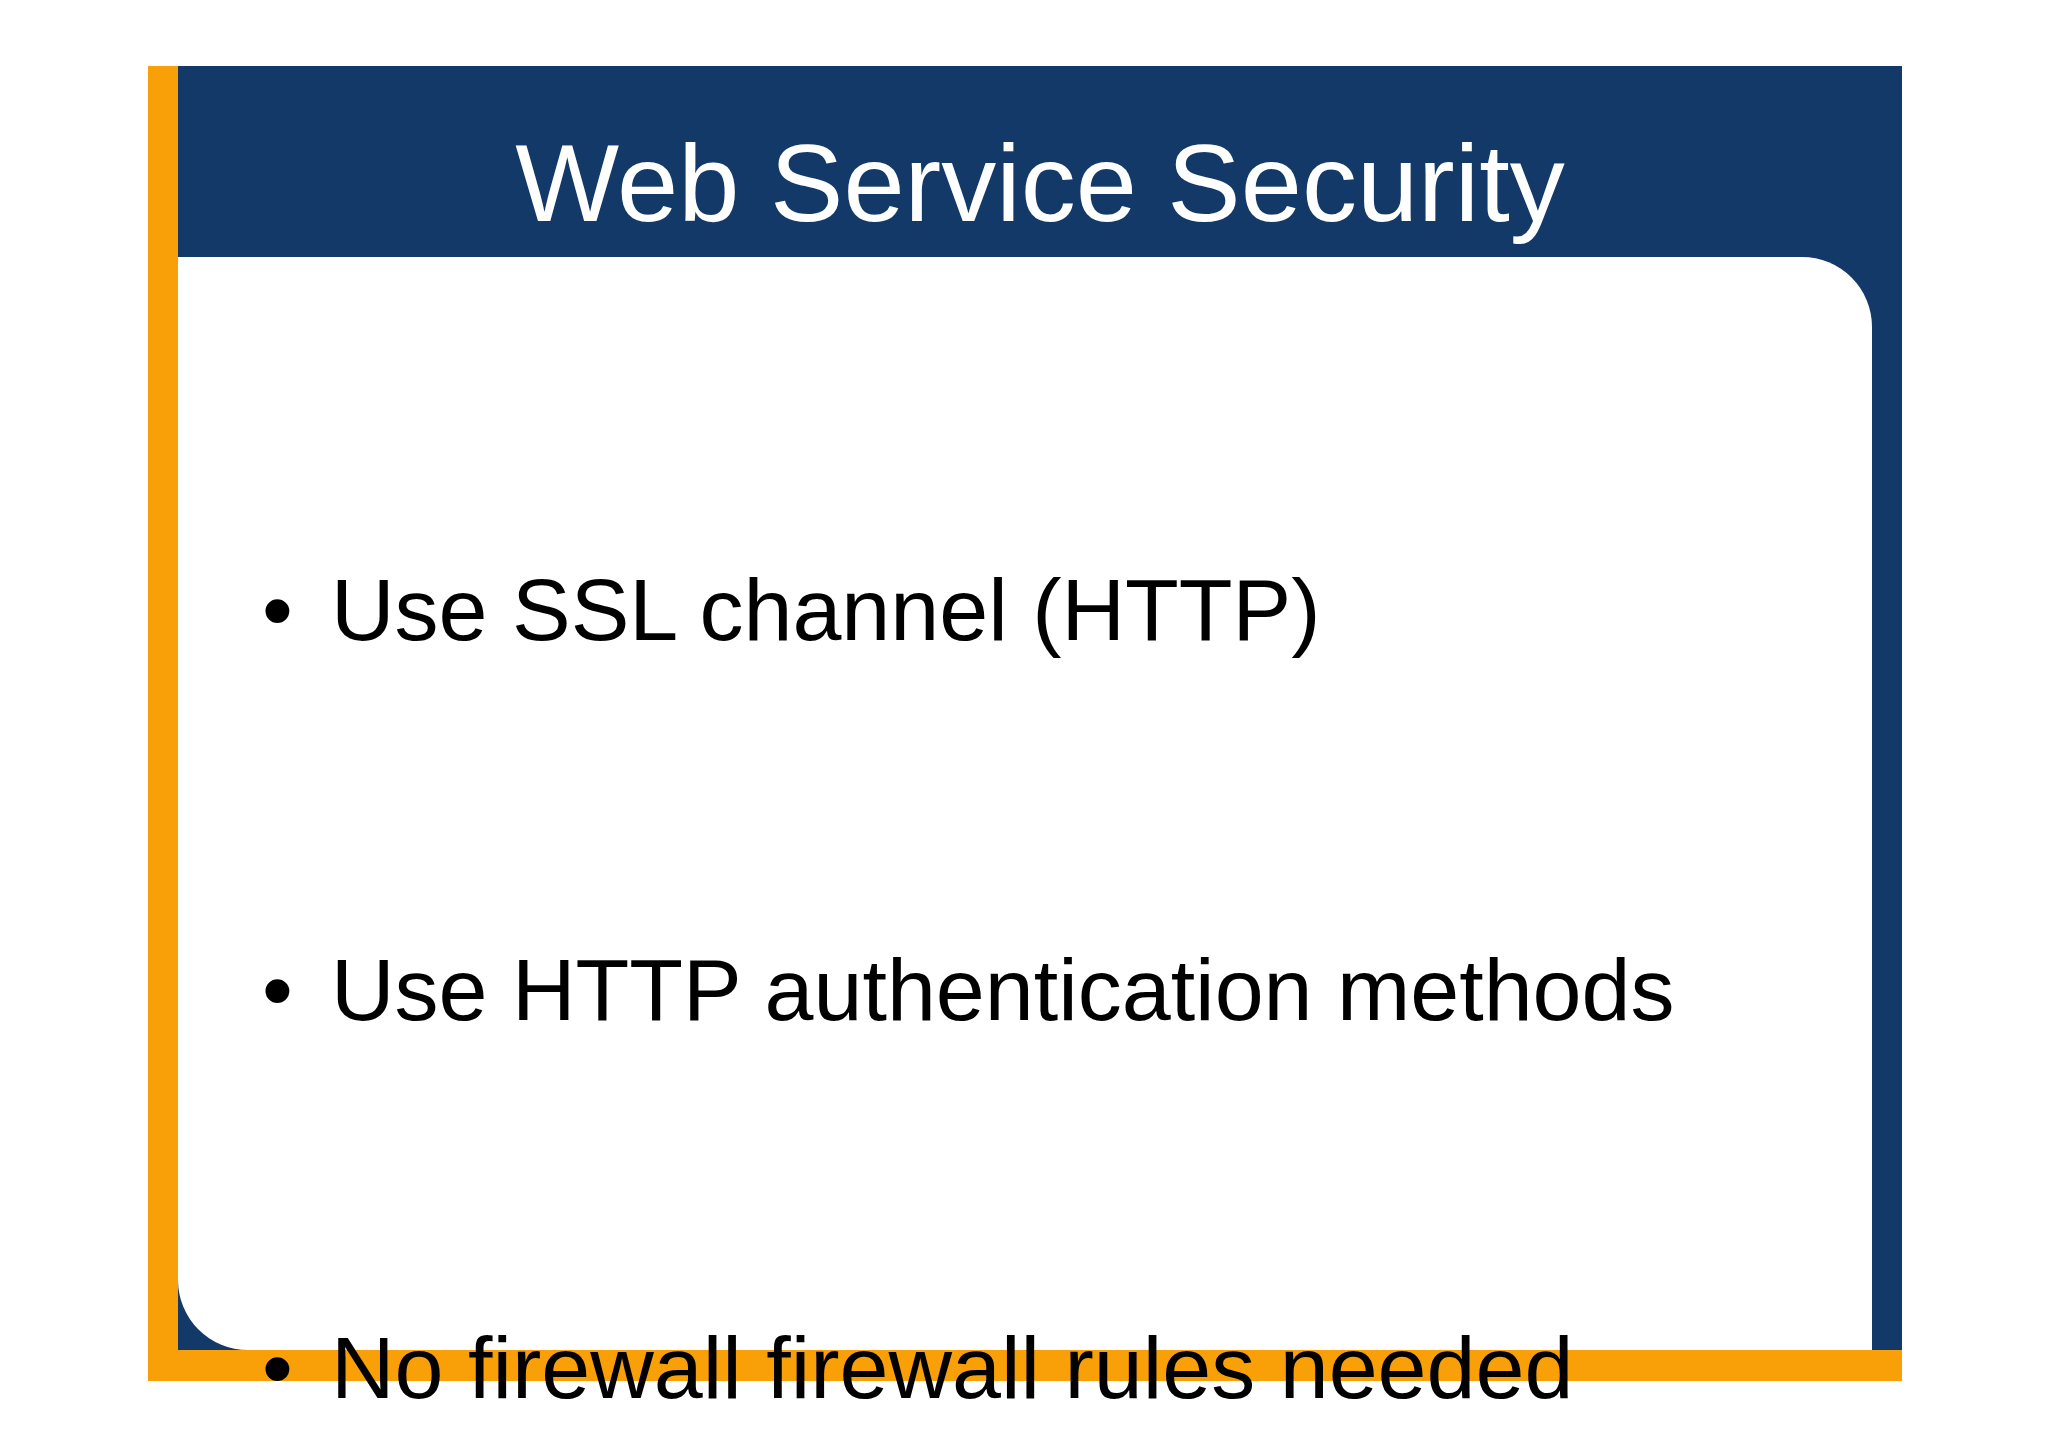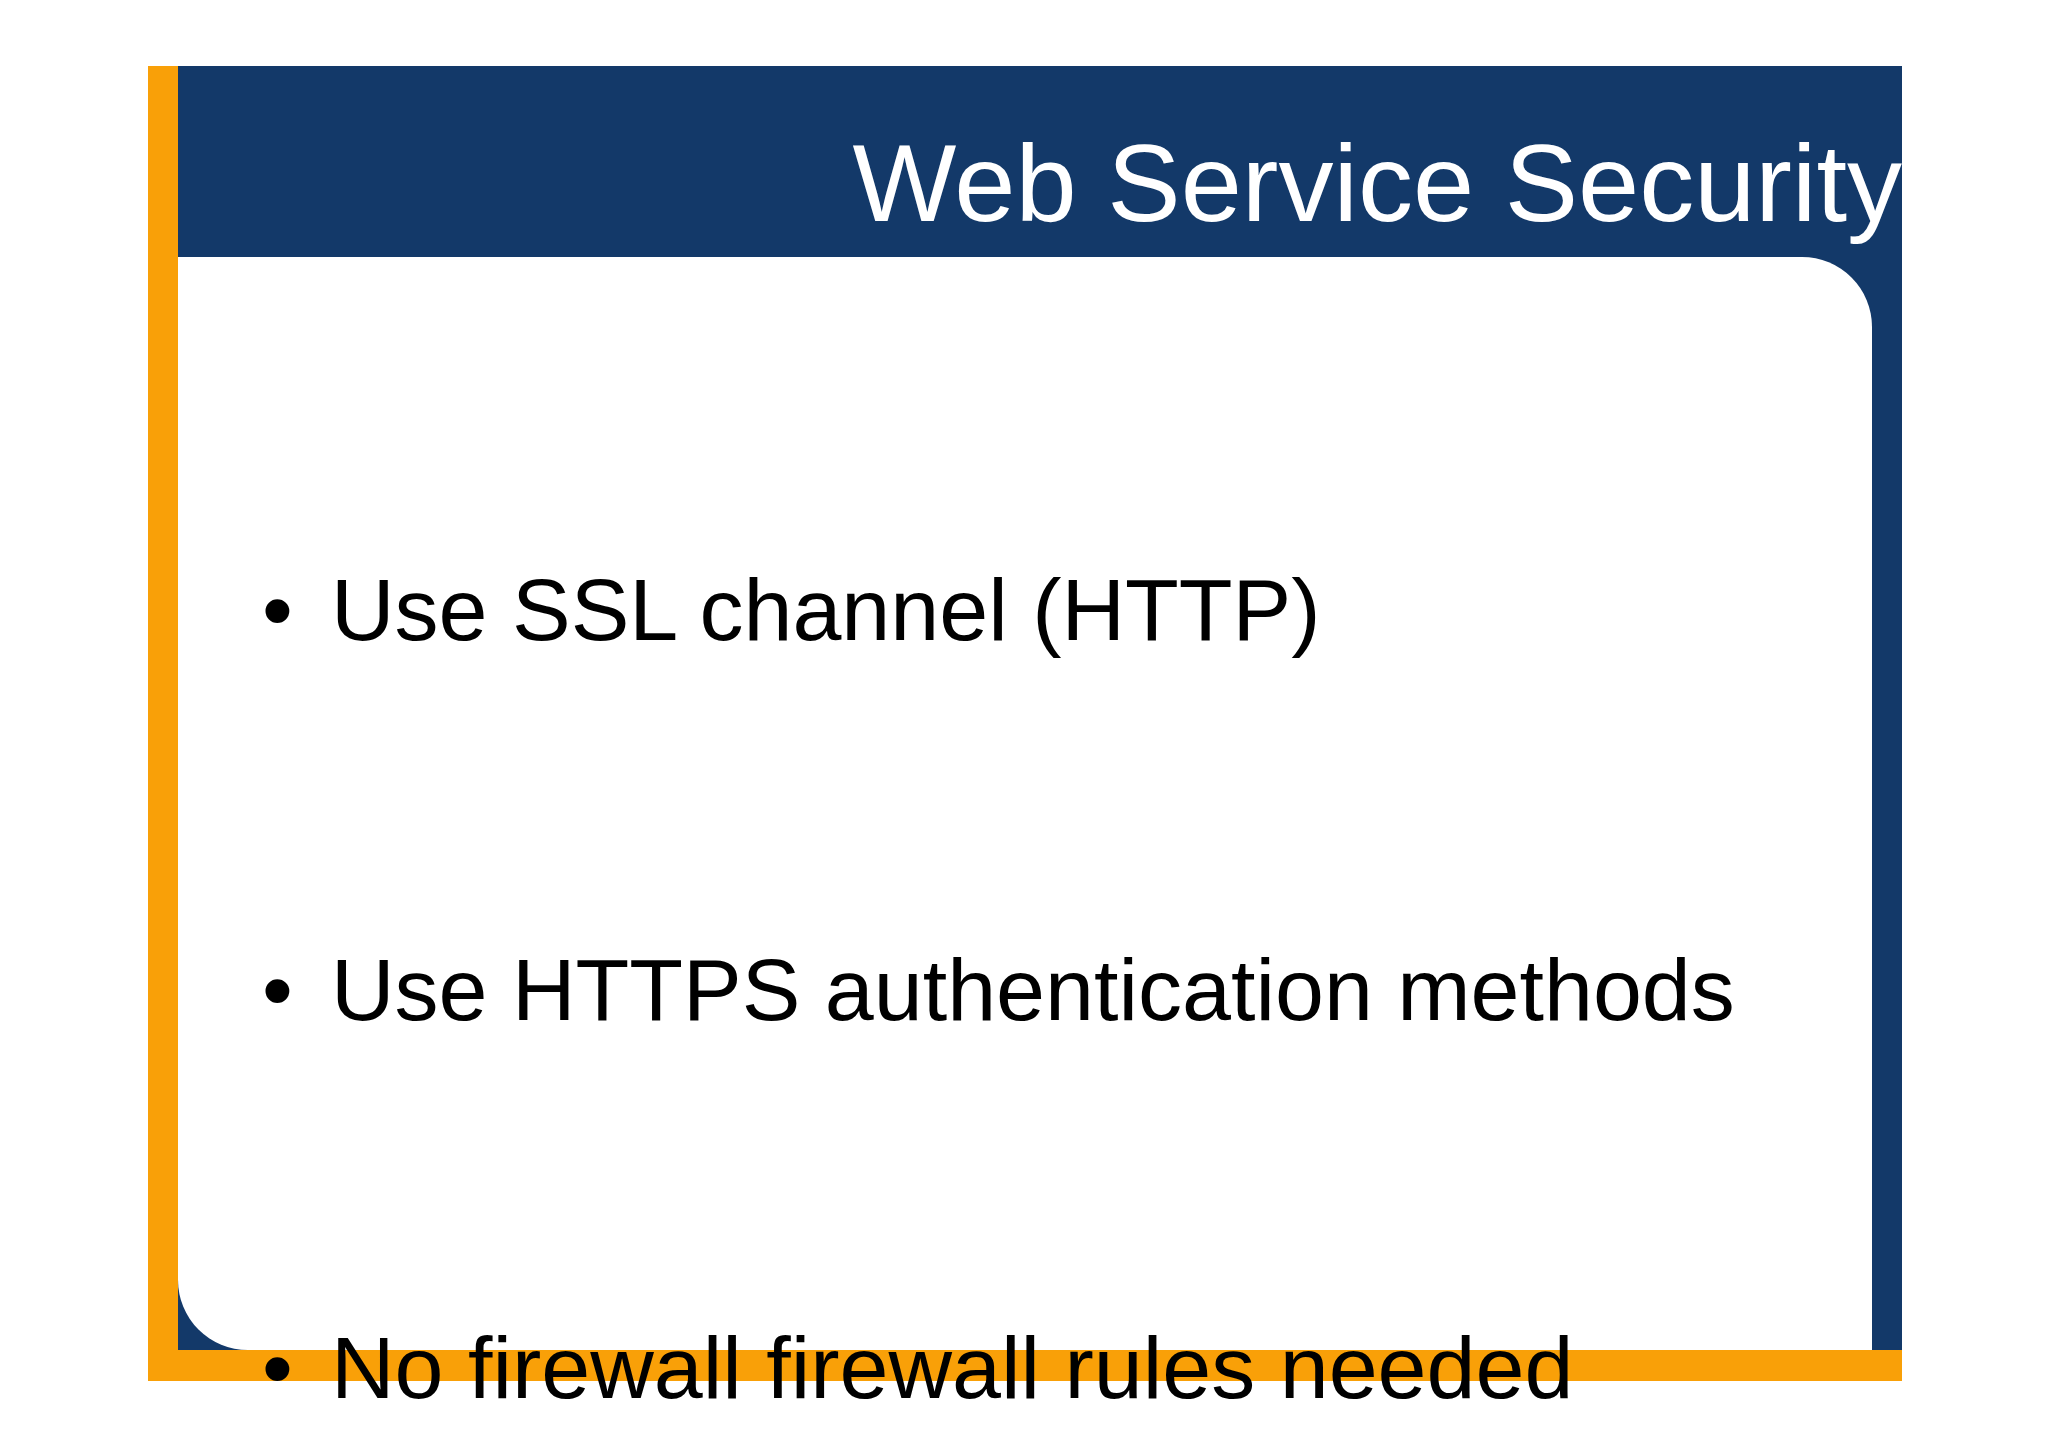--- a/index.html
+++ b/index.html
@@ -60,21 +60,21 @@
   }
   
   .header-bar {
     position: absolute;
     left: 178px;
     top: 66px;
     width: 1724px;
     height: 233px;   
     display: flex;
     align-items: center;
-    justify-content: flex-end;
+    justify-content: center;
   }
   .page-title {
     color: var(--title_text);
     font-size: 110px;
     font-weight: normal;
     letter-spacing: 0px;
     white-space: nowrap;
   }
   
   .bullets {
@@ -115,21 +115,21 @@
   <div class="orange-bottom"></div>
 
   <div class="content-panel">
     <ul class="bullets">
       <li class="bullet-item b0">
         <span class="bullet-icon">•</span>
         <span class="bullet-text">Use SSL channel (HTTP)</span>
       </li>
       <li class="bullet-item b1">
         <span class="bullet-icon">•</span>
-        <span class="bullet-text">Use HTTPS authentication methods</span>
+        <span class="bullet-text">Use HTTP authentication methods</span>
       </li>
       <li class="bullet-item b2">
         <span class="bullet-icon">•</span>
         <span class="bullet-text">No firewall firewall rules needed</span>
       </li>
     </ul>
   </div>
 
   <div class="header-bar">
     <h1 class="page-title">Web Service Security</h1>

